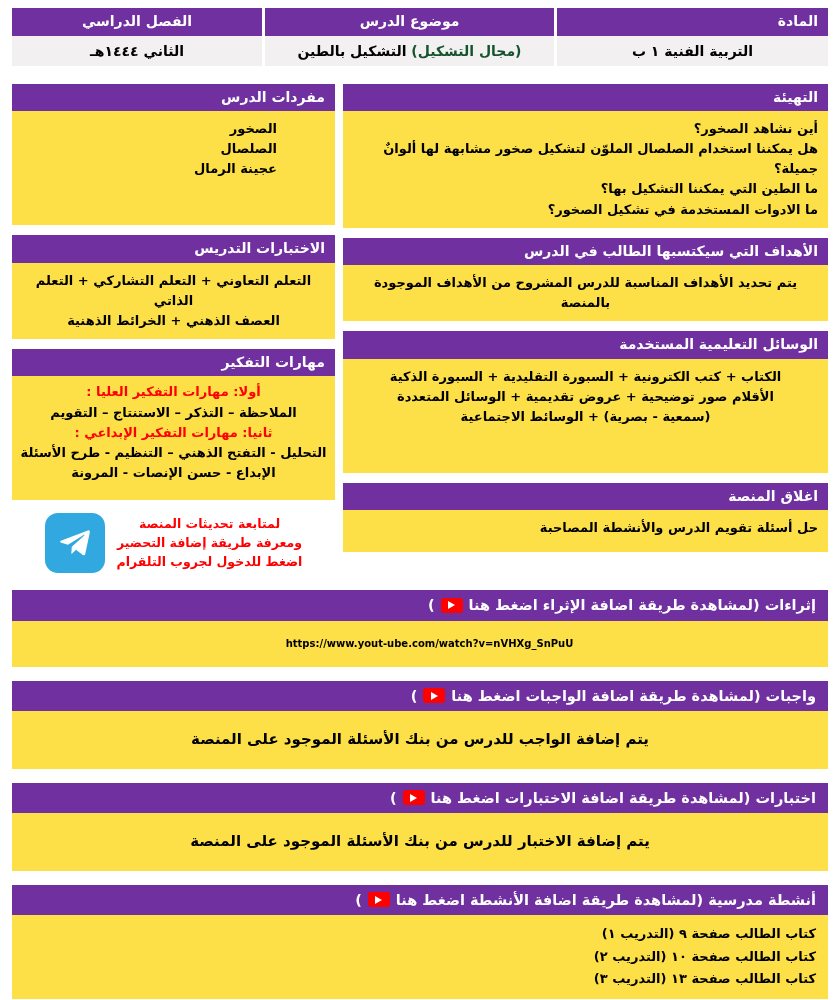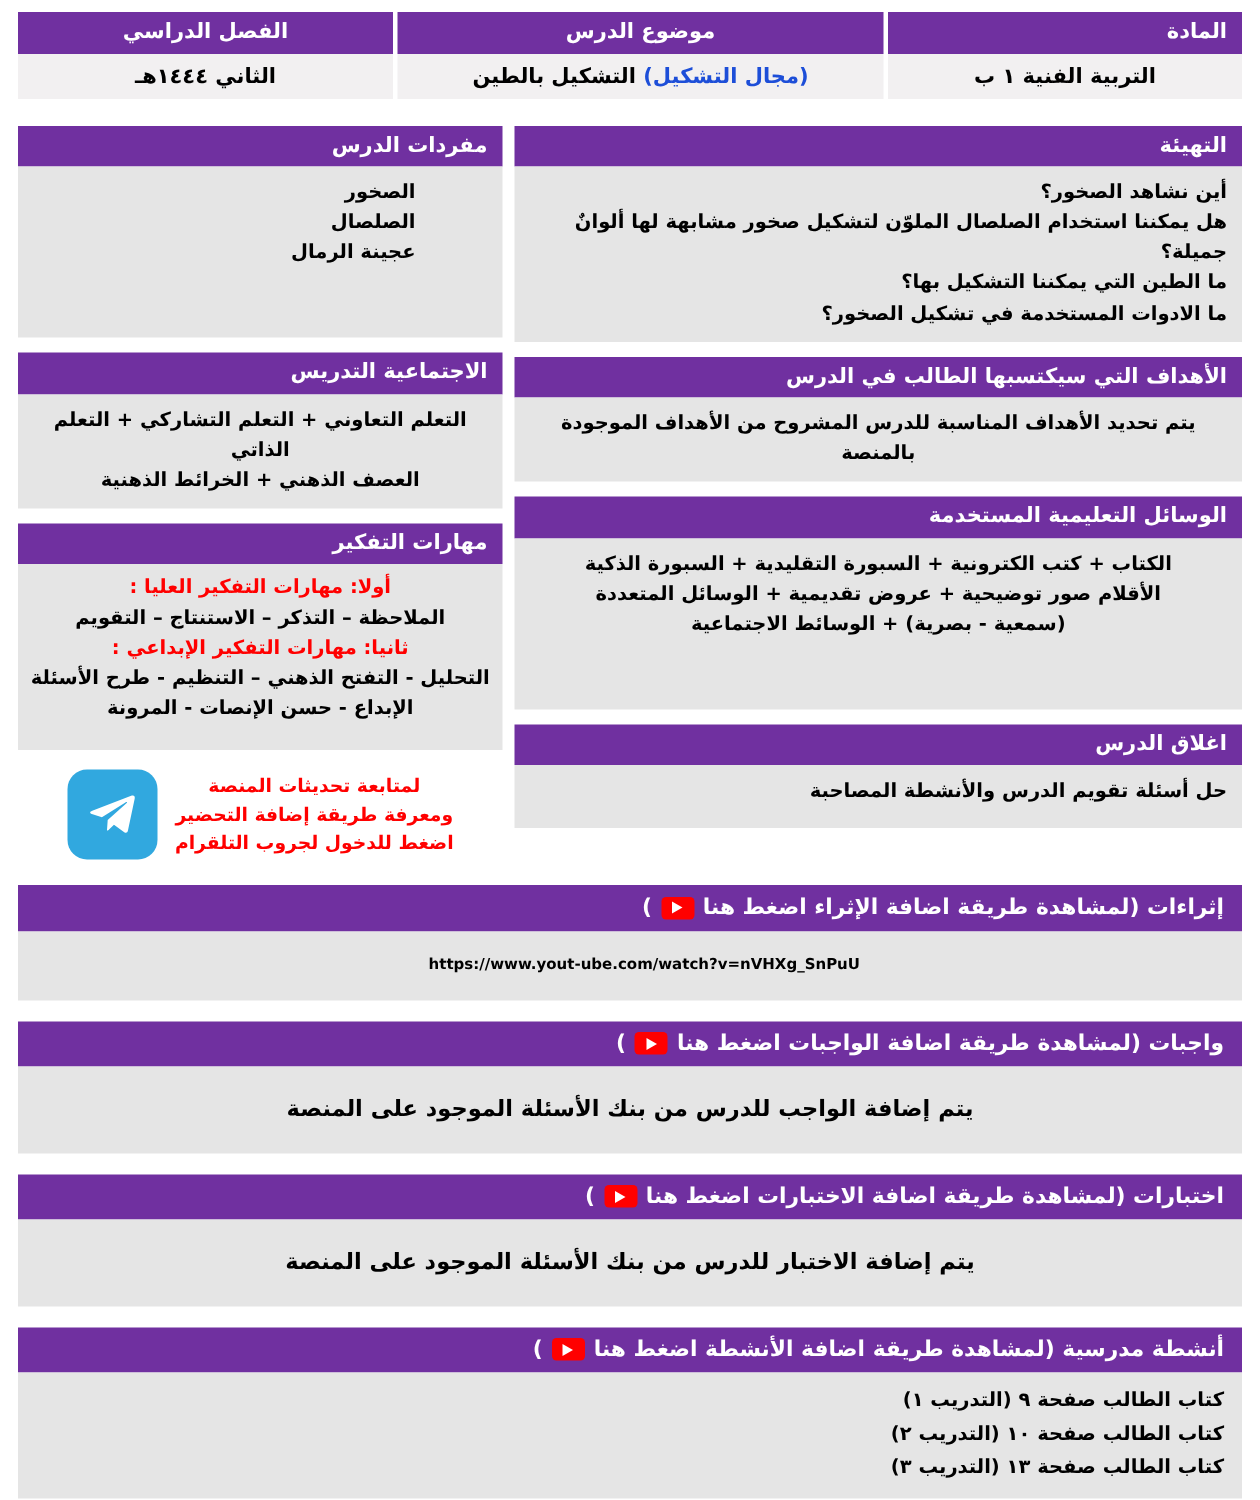--- a/index.html
+++ b/index.html
@@ -9,36 +9,36 @@
     font-family:"DejaVu Sans", sans-serif; direction:rtl;
   }
   .page { padding:8px 12px 0; }
 
   .bar {
     background:#7030A0; color:#fff; font-weight:700;
     font-size:14px; padding:5px 10px; line-height:1.25;
   }
   .bar.center { text-align:center; }
   .box {
-    background:#e5e5e5; font-weight:700; font-size:13px;
+    background:#fde047; font-weight:700; font-size:13px;
     color:#000; padding:8px 10px; line-height:1.55;
   }
 
   
   .meta-row { display:flex; gap:3px; }
   .meta-col { display:flex; flex-direction:column; }
   .meta-col .meta-val {
     background:#F2F0F1; text-align:center; font-weight:700;
     font-size:14px; padding:7px 8px; flex:1;
   }
-  .meta-subject { width:236px; }
+  .meta-subject { width:271px; }
   .meta-topic { flex:1; }
   .meta-semester { width:250px; }
   .meta-subject .bar { text-align:right; }
-  .green { color:#1d4ed8; }
+  .green { color:#14532d; }
 
   
   .columns { display:flex; gap:8px; margin-top:18px; align-items:flex-start; }
   .col-right { width:485px; }
   .col-left { flex:1; }
   section { margin-bottom:10px; }
 
   .warmup-box { min-height:114px; text-align:right; }
   .objectives-box { min-height:48px; text-align:center; padding:8px 24px; }
   .aids-box { min-height:114px; text-align:center; }
@@ -139,37 +139,37 @@
       <section>
         <div class="bar">الوسائل التعليمية المستخدمة</div>
         <div class="box aids-box">
           <div>الكتاب + كتب الكترونية + السبورة التقليدية + السبورة الذكية</div>
           <div>الأقلام   صور توضيحية + عروض تقديمية + الوسائل المتعددة</div>
           <div>(سمعية - بصرية) + الوسائط الاجتماعية</div>
         </div>
       </section>
 
       <section>
-        <div class="bar">اغلاق الدرس</div>
+        <div class="bar">اغلاق المنصة</div>
         <div class="box closure-box">حل أسئلة تقويم الدرس والأنشطة المصاحبة</div>
       </section>
     </div>
 
     <div class="col-left">
       <section>
         <div class="bar">مفردات الدرس</div>
         <div class="box vocab-box">
           <div>الصخور</div>
           <div>الصلصال</div>
           <div>عجينة الرمال</div>
         </div>
       </section>
 
       <section>
-        <div class="bar">الاجتماعية التدريس</div>
+        <div class="bar">الاختبارات التدريس</div>
         <div class="box strategies-box">
           <div>التعلم التعاوني + التعلم التشاركي + التعلم الذاتي</div>
           <div>العصف الذهني + الخرائط الذهنية</div>
         </div>
       </section>
 
       <section>
         <div class="bar">مهارات التفكير</div>
         <div class="box thinking-box">
           <div>

